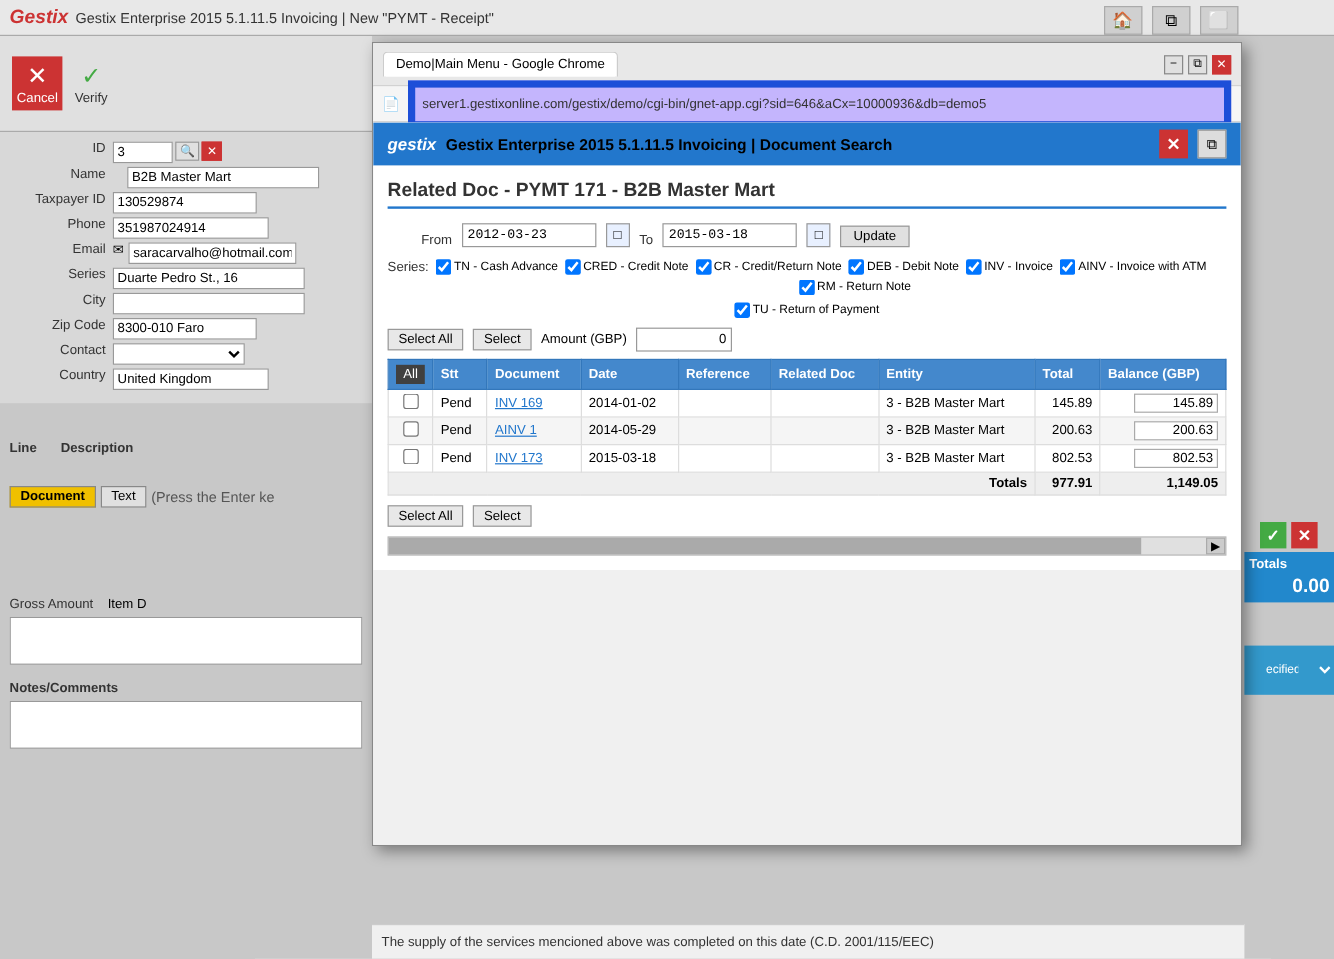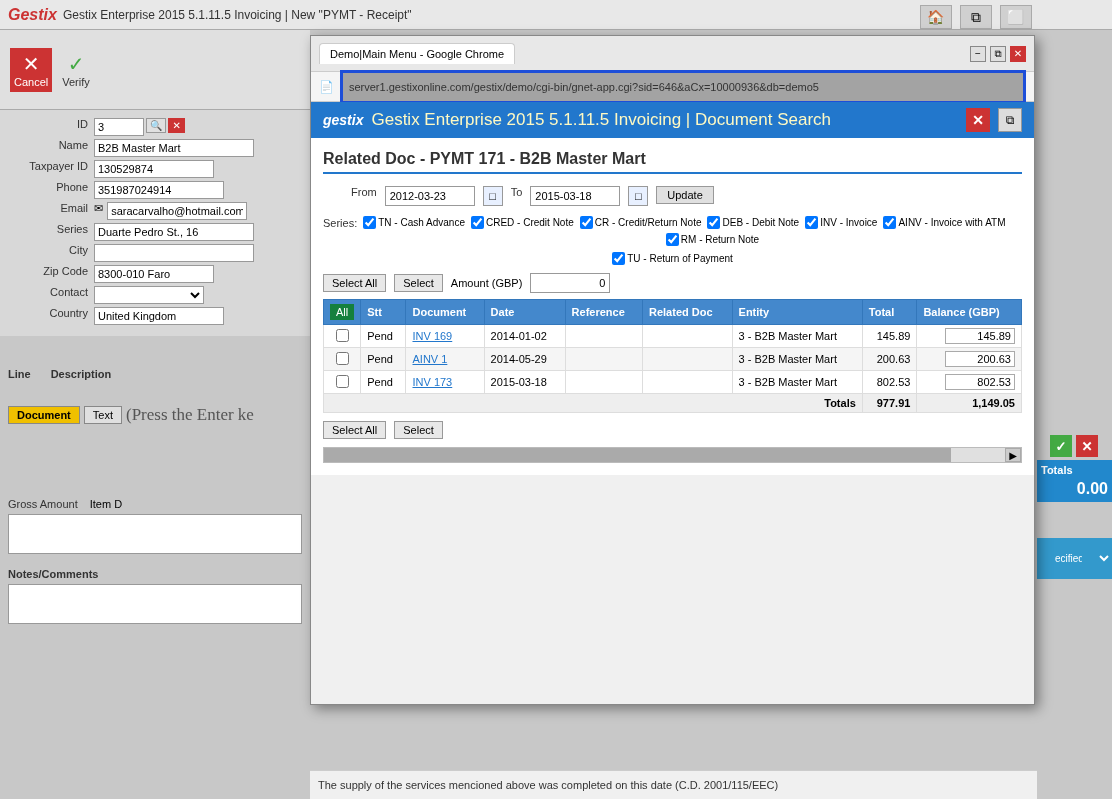--- a/index.html
+++ b/index.html
@@ -50,38 +50,38 @@
     .chrome-window { position: absolute; top: 35px; left: 310px; width: 725px; height: 670px; background: white; border: 1px solid #888; box-shadow: 4px 4px 12px rgba(0,0,0,0.4); display: flex; flex-direction: column; }
     .chrome-titlebar { background: #e8e8e8; border-bottom: 1px solid #ccc; padding: 6px 8px; display: flex; align-items: center; justify-content: space-between; height: 36px; }
     .chrome-title-left { display: flex; align-items: center; gap: 6px; }
     .chrome-tab { background: white; border: 1px solid #ccc; border-bottom: none; padding: 4px 10px; font-size: 11px; border-radius: 4px 4px 0 0; }
     .chrome-win-btns { display: flex; gap: 4px; }
     .chrome-win-btn { width: 16px; height: 16px; border: 1px solid #888; cursor: pointer; display: flex; align-items: center; justify-content: center; font-size: 10px; background: #e0e0e0; }
     .chrome-win-btn.close-btn { background: #cc3333; color: white; border-color: #cc3333; }
 
     .chrome-addressbar { background: #f5f5f5; border-bottom: 1px solid #ccc; padding: 4px 8px; display: flex; align-items: center; gap: 6px; height: 30px; }
     .address-icon { color: #888; font-size: 12px; }
-    .address-text { font-size: 11px; color: #333; flex: 1; background: #a3a3a3; border: 3px solid #1d4ed8; padding: 8px 6px; }
+    .address-text { font-size: 11px; color: #333; flex: 1; background: #c4b5fd; border: 6px solid #1d4ed8; padding: 8px 6px; }
 
     .chrome-content { flex: 1; background: #f0f0f0; overflow: hidden; }
 
     
     .inner-header { background: #2277cc; padding: 6px 12px; display: flex; align-items: center; justify-content: space-between; }
     .inner-logo { color: white; font-size: 14px; font-weight: bold; font-style: italic; }
-    .inner-title { color: #fef9c3; font-size: 17px; }
+    .inner-title { color: #000000; font-size: 13px; font-weight: bold; }
     .inner-close-btn { background: #cc3333; border: none; color: white; width: 24px; height: 24px; cursor: pointer; font-weight: bold; font-size: 14px; display: flex; align-items: center; justify-content: center; }
     .inner-restore-btn { background: #dddddd; border: 1px solid #999; width: 24px; height: 24px; cursor: pointer; font-size: 12px; display: flex; align-items: center; justify-content: center; margin-left: 4px; }
 
     
     .doc-panel { background: white; padding: 12px; flex: 1; overflow: auto; }
     .doc-title { font-size: 16px; font-weight: bold; color: #333; margin-bottom: 12px; padding-bottom: 4px; border-bottom: 2px solid #2277cc; }
 
-    .filter-row { display: flex; align-items: flex-start; gap: 8px; margin-bottom: 10px; flex-wrap: wrap; padding-left: 28px; }
+    .filter-row { display: flex; align-items: flex-end; gap: 8px; margin-bottom: 10px; flex-wrap: wrap; padding-left: 28px; }
     .filter-label { font-size: 11px; color: #333; }
-    .filter-input { border: 1px solid #999; padding: 2px 4px; font-size: 11px; height: 20px; width: 90px; }
+    .filter-input { border: 1px solid #999; padding: 2px 4px; font-size: 11px; height: 20px; width: 112px; font-family: Liberation Mono, monospace; }
     .filter-input-date { border: 1px solid #999; padding: 2px 4px; font-size: 11px; height: 20px; width: 20px; background: #e8f0ff; cursor: pointer; }
     .update-btn { background: #e0e0e0; border: 1px solid #999; padding: 2px 10px; font-size: 11px; cursor: pointer; }
 
     .series-row { display: flex; align-items: center; gap: 6px; margin-bottom: 8px; flex-wrap: wrap; }
     .series-label { font-size: 11px; color: #333; }
     .series-item { display: flex; align-items: center; gap: 2px; font-size: 10px; }
     .series-item input[type=checkbox] { margin: 0; }
 
     .select-all-row { display: flex; align-items: center; gap: 8px; margin-bottom: 6px; }
     .btn-select-all { background: #e8e8e8; border: 1px solid #999; padding: 2px 8px; font-size: 11px; cursor: pointer; }
@@ -91,21 +91,21 @@
 
     
     .doc-table { width: 100%; border-collapse: collapse; font-size: 11px; }
     .doc-table th { background: #4488cc; color: white; padding: 4px 6px; text-align: left; border: 1px solid #3377bb; }
     .doc-table td { padding: 3px 6px; border: 1px solid #ddd; vertical-align: middle; }
     .doc-table tr:nth-child(even) { background: #f5f5f5; }
     .doc-table td.right { text-align: right; }
     .doc-table td input[type=checkbox] { margin: 0; }
     .balance-input { border: 1px solid #aaa; text-align: right; padding: 1px 3px; width: 70px; font-size: 11px; }
 
-    .all-btn { background: #15803d; color: white; border: none; padding: 2px 6px; font-size: 11px; cursor: pointer; }
+    .all-btn { background: #404040; color: white; border: none; padding: 2px 6px; font-size: 11px; cursor: pointer; }
 
     .totals-row td { font-weight: bold; background: #eee; }
 
     .bottom-select-row { display: flex; gap: 8px; margin-top: 8px; }
 
     .scrollbar-area { background: #e0e0e0; height: 16px; margin-top: 8px; display: flex; align-items: center; position: relative; border: 1px solid #bbb; }
     .scrollbar-thumb { position: absolute; left: 0; width: 90%; height: 14px; background: #aaa; cursor: pointer; }
     .scrollbar-arrow-right { position: absolute; right: 0; width: 16px; height: 14px; background: #ccc; border: 1px solid #aaa; display: flex; align-items: center; justify-content: center; cursor: pointer; font-size: 10px; }
 
     
@@ -143,21 +143,21 @@
 
   <div class="bg-form">
     <div class="form-row">
       <span class="form-label">ID</span>
       <input class="form-input" style="width: 50px;" value="3">
       <button style="border:1px solid #999; background:#e0e0e0; font-size:10px; cursor:pointer; margin-left:2px; padding:1px 3px;">🔍</button>
       <button style="border:1px solid #cc3333; background:#cc3333; color:white; font-size:10px; cursor:pointer; margin-left:2px; padding:1px 3px;">✕</button>
     </div>
     <div class="form-row">
       <span class="form-label">Name</span>
-      <input class="form-input" style="width: 160px;" value="B2B Master Mart">
+      <input class="form-input" style="width: 160px; margin-left: 12px;" value="B2B Master Mart">
     </div>
     <div class="form-row">
       <span class="form-label">Taxpayer ID</span>
       <input class="form-input" style="width: 120px;" value="130529874">
     </div>
     <div class="form-row">
       <span class="form-label">Phone</span>
       <input class="form-input" style="width: 130px;" value="351987024914">
     </div>
     <div class="form-row">
@@ -190,21 +190,21 @@
   <div class="bg-line-section">
     <div class="line-header">
       <span class="line-col">Line</span>
       <span class="line-col">Description</span>
     </div>
   </div>
 
   <div class="doc-text-btns">
     <button class="btn-document">Document</button>
     <button class="btn-text">Text</button>
-    <span style="font-size:17px; color:#555;font-family:Liberation Serif, serif;">(Press the Enter ke</span>
+    <span style="font-size:12px; color:#555;">(Press the Enter ke</span>
   </div>
 
   <div class="bg-gross">
     <div class="gross-row">
       <span class="gross-label">Gross Amount</span>
       <span style="margin-left:8px; font-size:11px;">Item D</span>
     </div>
     <div style="background:white; border:1px solid #999; height:40px; margin-top:4px;"></div>
   </div>
 

